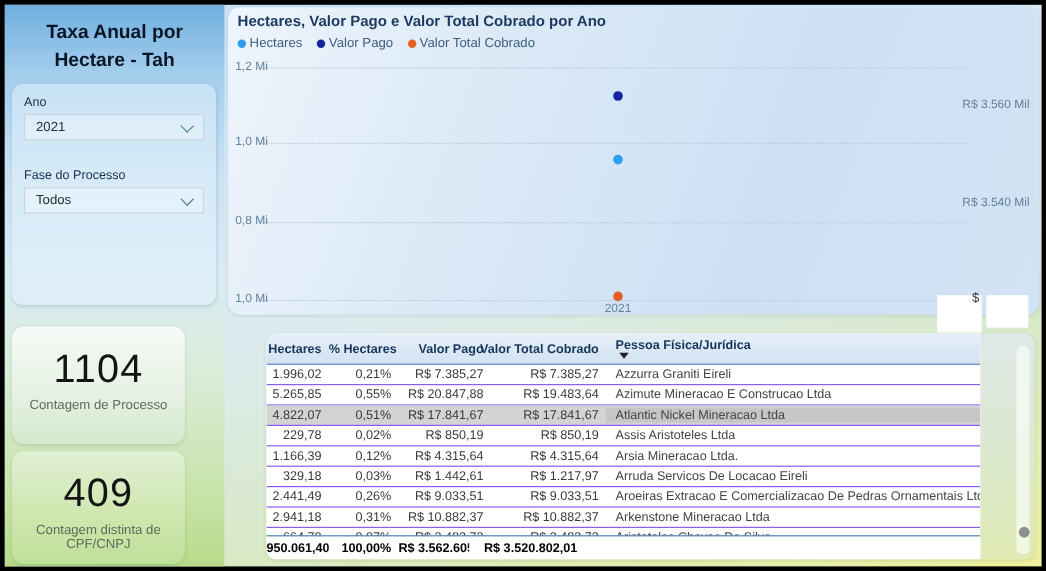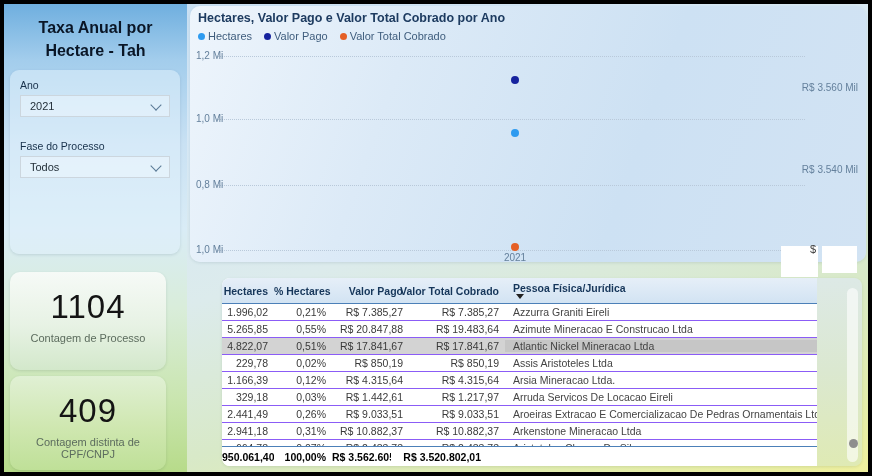--- a/index.html
+++ b/index.html
@@ -14,21 +14,21 @@
       color:#0a1626;line-height:1.45;}
   .slicer-card{position:absolute;left:6px;top:66px;width:170px;height:184px;border-radius:9px;
       background:rgba(224,240,252,0.55);box-shadow:0 1px 3px rgba(40,70,100,0.15);}
   .sgroup{padding:0 10px;}
   .slabel{font-size:10.5px;color:#17304a;}
   .sbox{margin-top:4px;height:22px;border:1px solid #ccd6de;background:rgba(244,250,254,0.45);
       display:flex;align-items:center;justify-content:space-between;padding:0 9px;box-sizing:border-box;}
   .sval{font-size:11px;color:#24303a;}
   .chev{width:7px;height:7px;border-right:1.5px solid #5a7a96;border-bottom:1.5px solid #5a7a96;
       transform:rotate(45deg);margin-top:-3px;}
-  .kpi{position:absolute;left:6px;width:156px;border-radius:10px;text-align:center;
+  .kpi{position:absolute;left:6px;width:144px;border-radius:10px;text-align:center;
       box-shadow:0 1px 3px rgba(40,70,60,0.15);}
   .kpi1{top:268px;height:98px;background:linear-gradient(180deg,#f6faf7 0%,#e7f2e4 55%,#d3e8cb 100%);}
   .kpi2{top:372px;height:94px;background:linear-gradient(180deg,#e0f0d4 0%,#cfe7b0 55%,#bfe098 100%);}
   .kpi-num{font-size:33px;color:#141414;margin-top:16px;letter-spacing:1px;}
   .kpi-label{font-size:11px;color:#5c6c5e;margin-top:6px;}
   
   .chart-card{position:absolute;left:190px;top:6px;width:676px;height:256px;border-radius:10px;
       background:linear-gradient(110deg,#eef5fc 0%,#dceaf7 30%,#cde1f3 65%,#d2e3f3 100%);
       box-shadow:0 1px 3px rgba(40,70,100,0.12);}
   .chart-title{position:absolute;left:8px;top:5px;font-size:12.5px;font-weight:bold;color:#1d3b60;}

